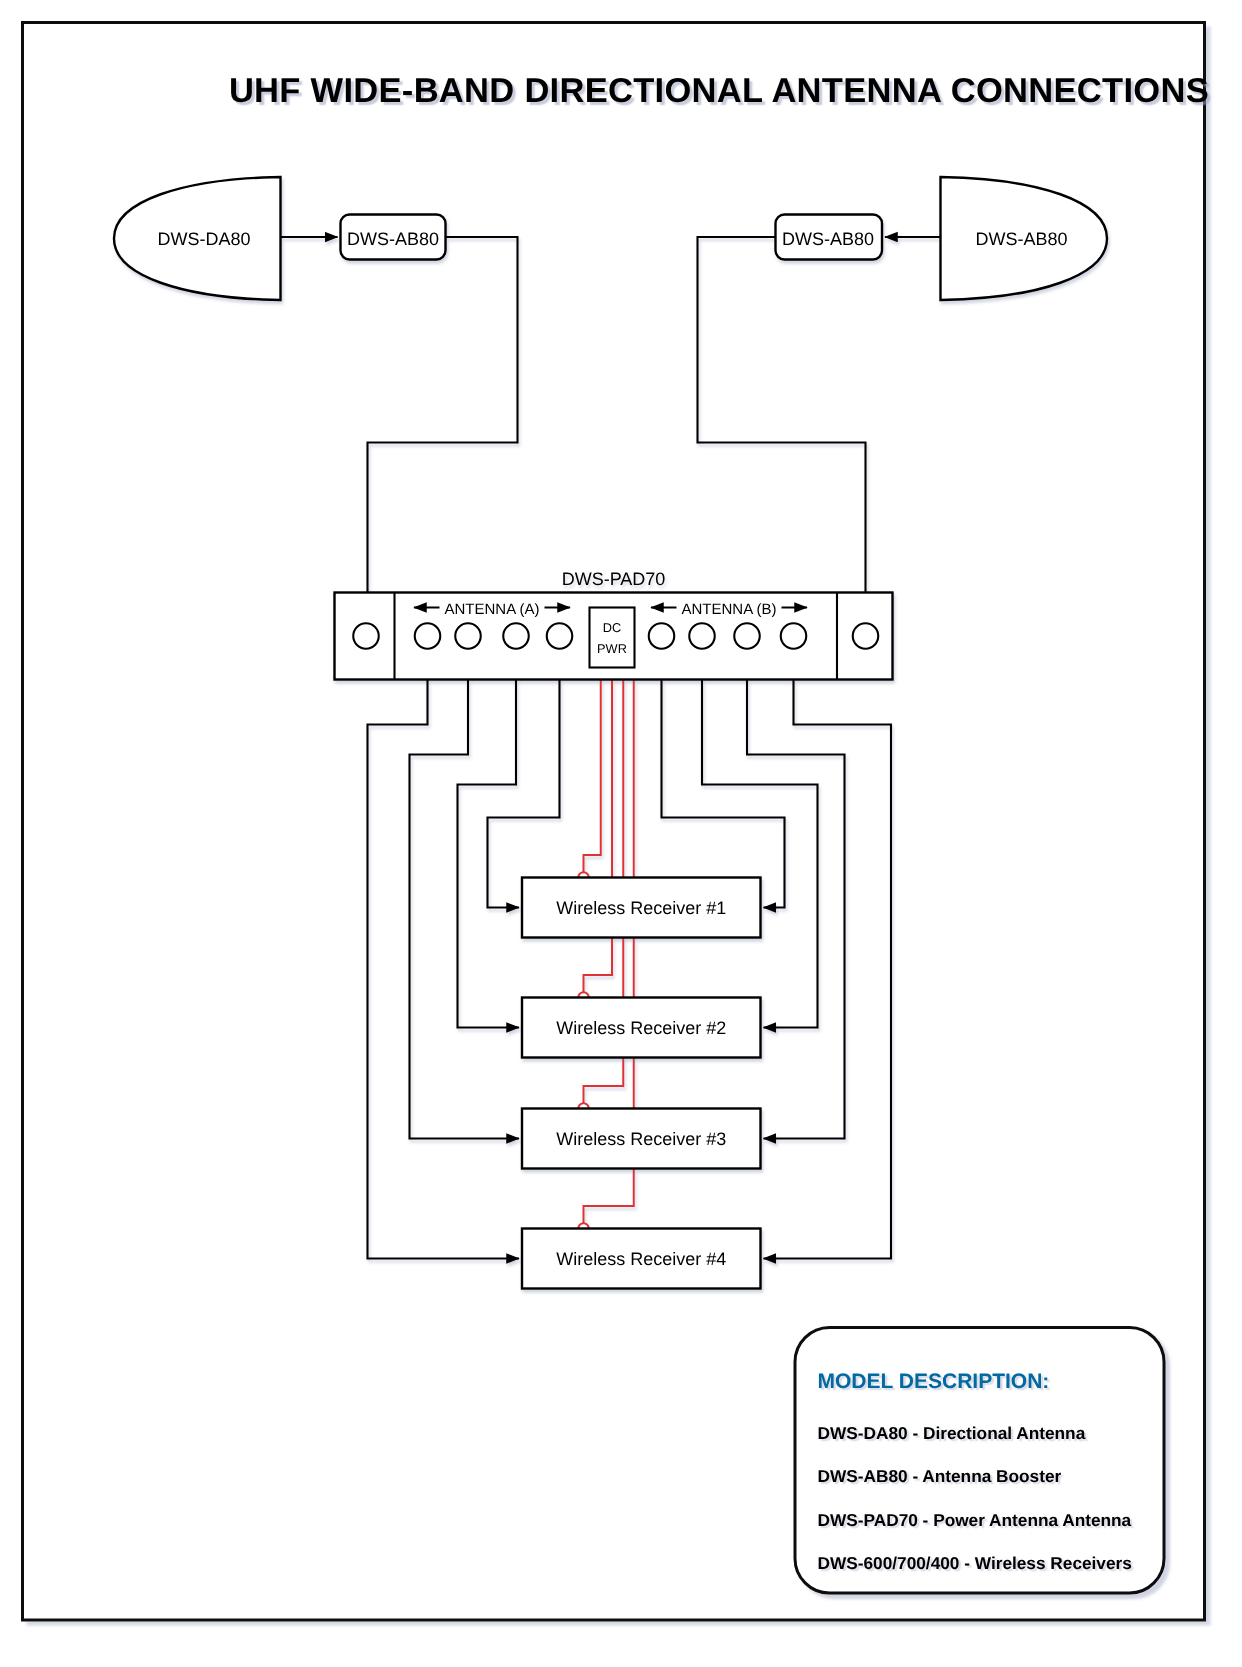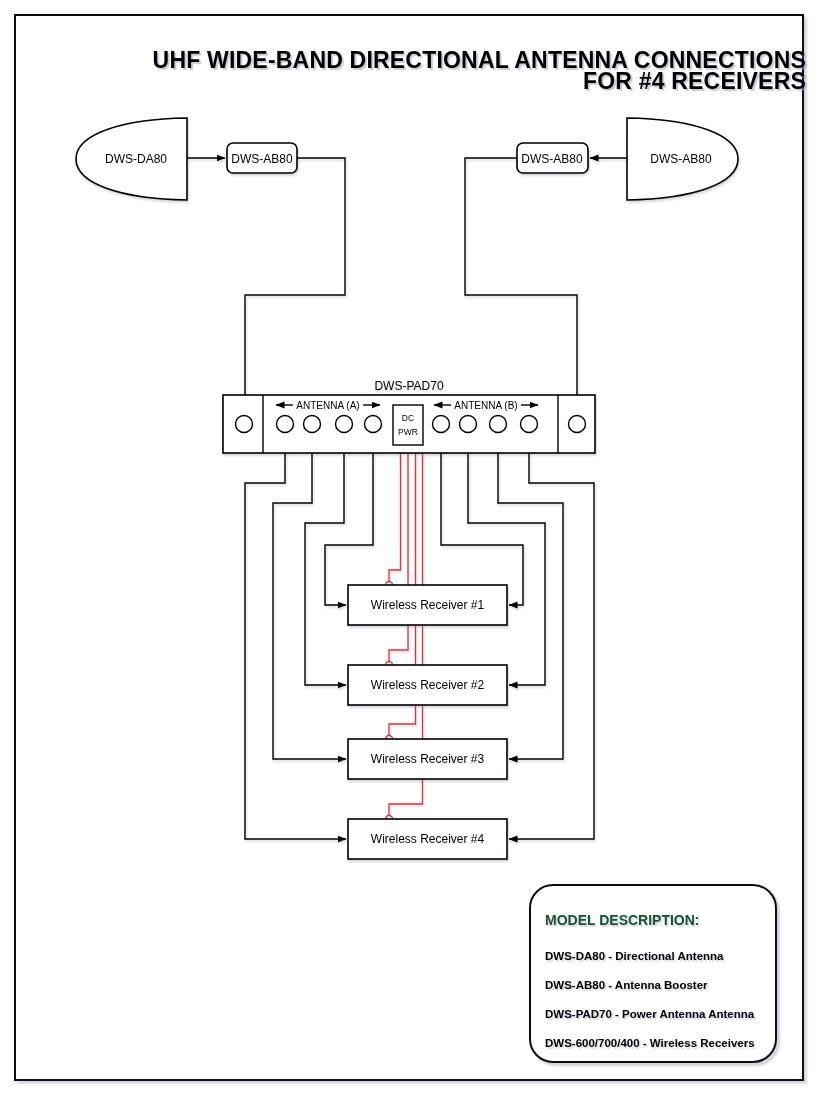--- a/index.html
+++ b/index.html
@@ -16,21 +16,21 @@
     font-weight:bold;font-size:23px;line-height:21px;color:#000;
     text-shadow:2px 2px 1px rgba(154,160,190,0.55);
     letter-spacing:0.2px;
   }
   .legend-box{
     position:absolute;left:529px;top:884px;width:248px;height:179px;
     background:#fff;border:2px solid #0d0d0d;border-radius:24px;box-sizing:border-box;
     box-shadow:3px 3px 2px rgba(163,170,198,0.5);
   }
   .legend-title{
-    position:absolute;left:14px;top:26px;font-weight:bold;font-size:14px;color:#14532d;
+    position:absolute;left:14px;top:26px;font-weight:bold;font-size:14px;color:#0369a1;
     text-shadow:1.5px 1.5px 1px rgba(163,170,198,0.45);
     text-align:center;
   }
   .legend-item{
     position:absolute;left:14px;font-size:11.5px;color:#000;
     text-shadow:1.5px 1.5px 1px rgba(163,170,198,0.45);
     font-weight:bold;
   }
   .li-0{top:64px}.li-1{top:93px}.li-2{top:122px}.li-3{top:151px}
 
@@ -44,21 +44,20 @@
   .lbl-small{font-size:10px;}
   .lbl-tiny{font-size:8.5px;}
 </style>
 </head>
 <body>
 
 <div class="page-frame"></div>
 
 <div class="title-block">
   <div>UHF WIDE-BAND DIRECTIONAL ANTENNA CONNECTIONS</div>
-  <div>FOR #4 RECEIVERS</div>
 </div>
 
 <svg class="diagram-svg" width="828" height="1111" viewBox="0 0 828 1111">
   <defs>
     <marker id="arr" markerWidth="10" markerHeight="8" refX="8.5" refY="3.5" orient="auto" markerUnits="userSpaceOnUse">
       <path d="M0,0 L9,3.5 L0,7 Z" fill="#000"></path>
     </marker>
   </defs>
 
   <g>

